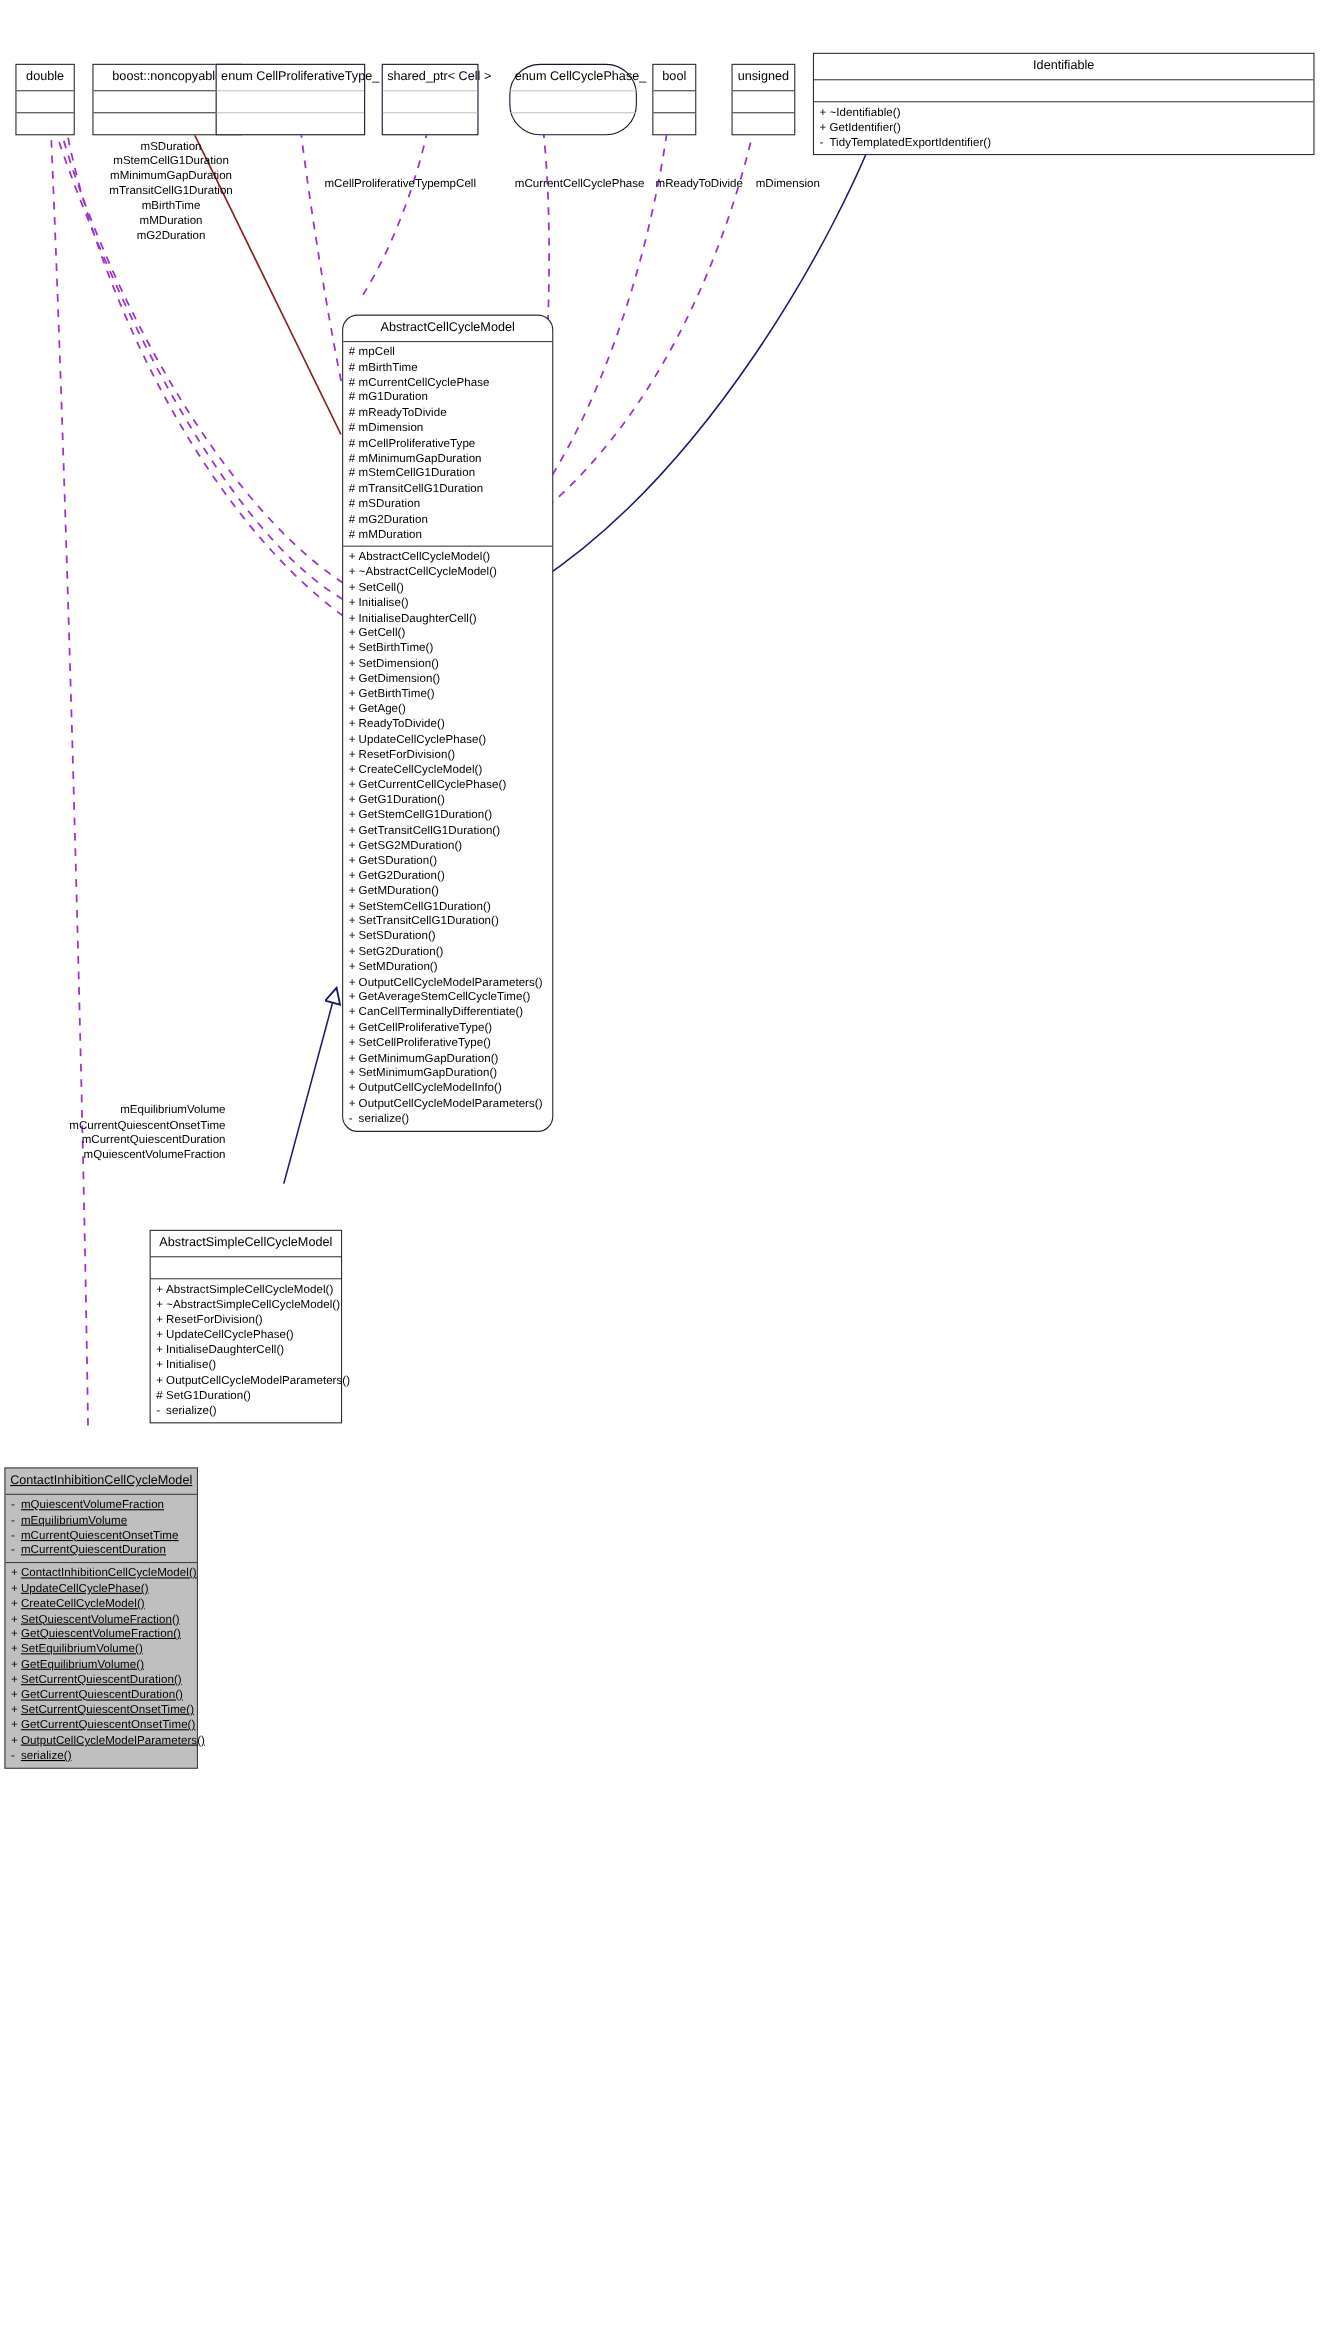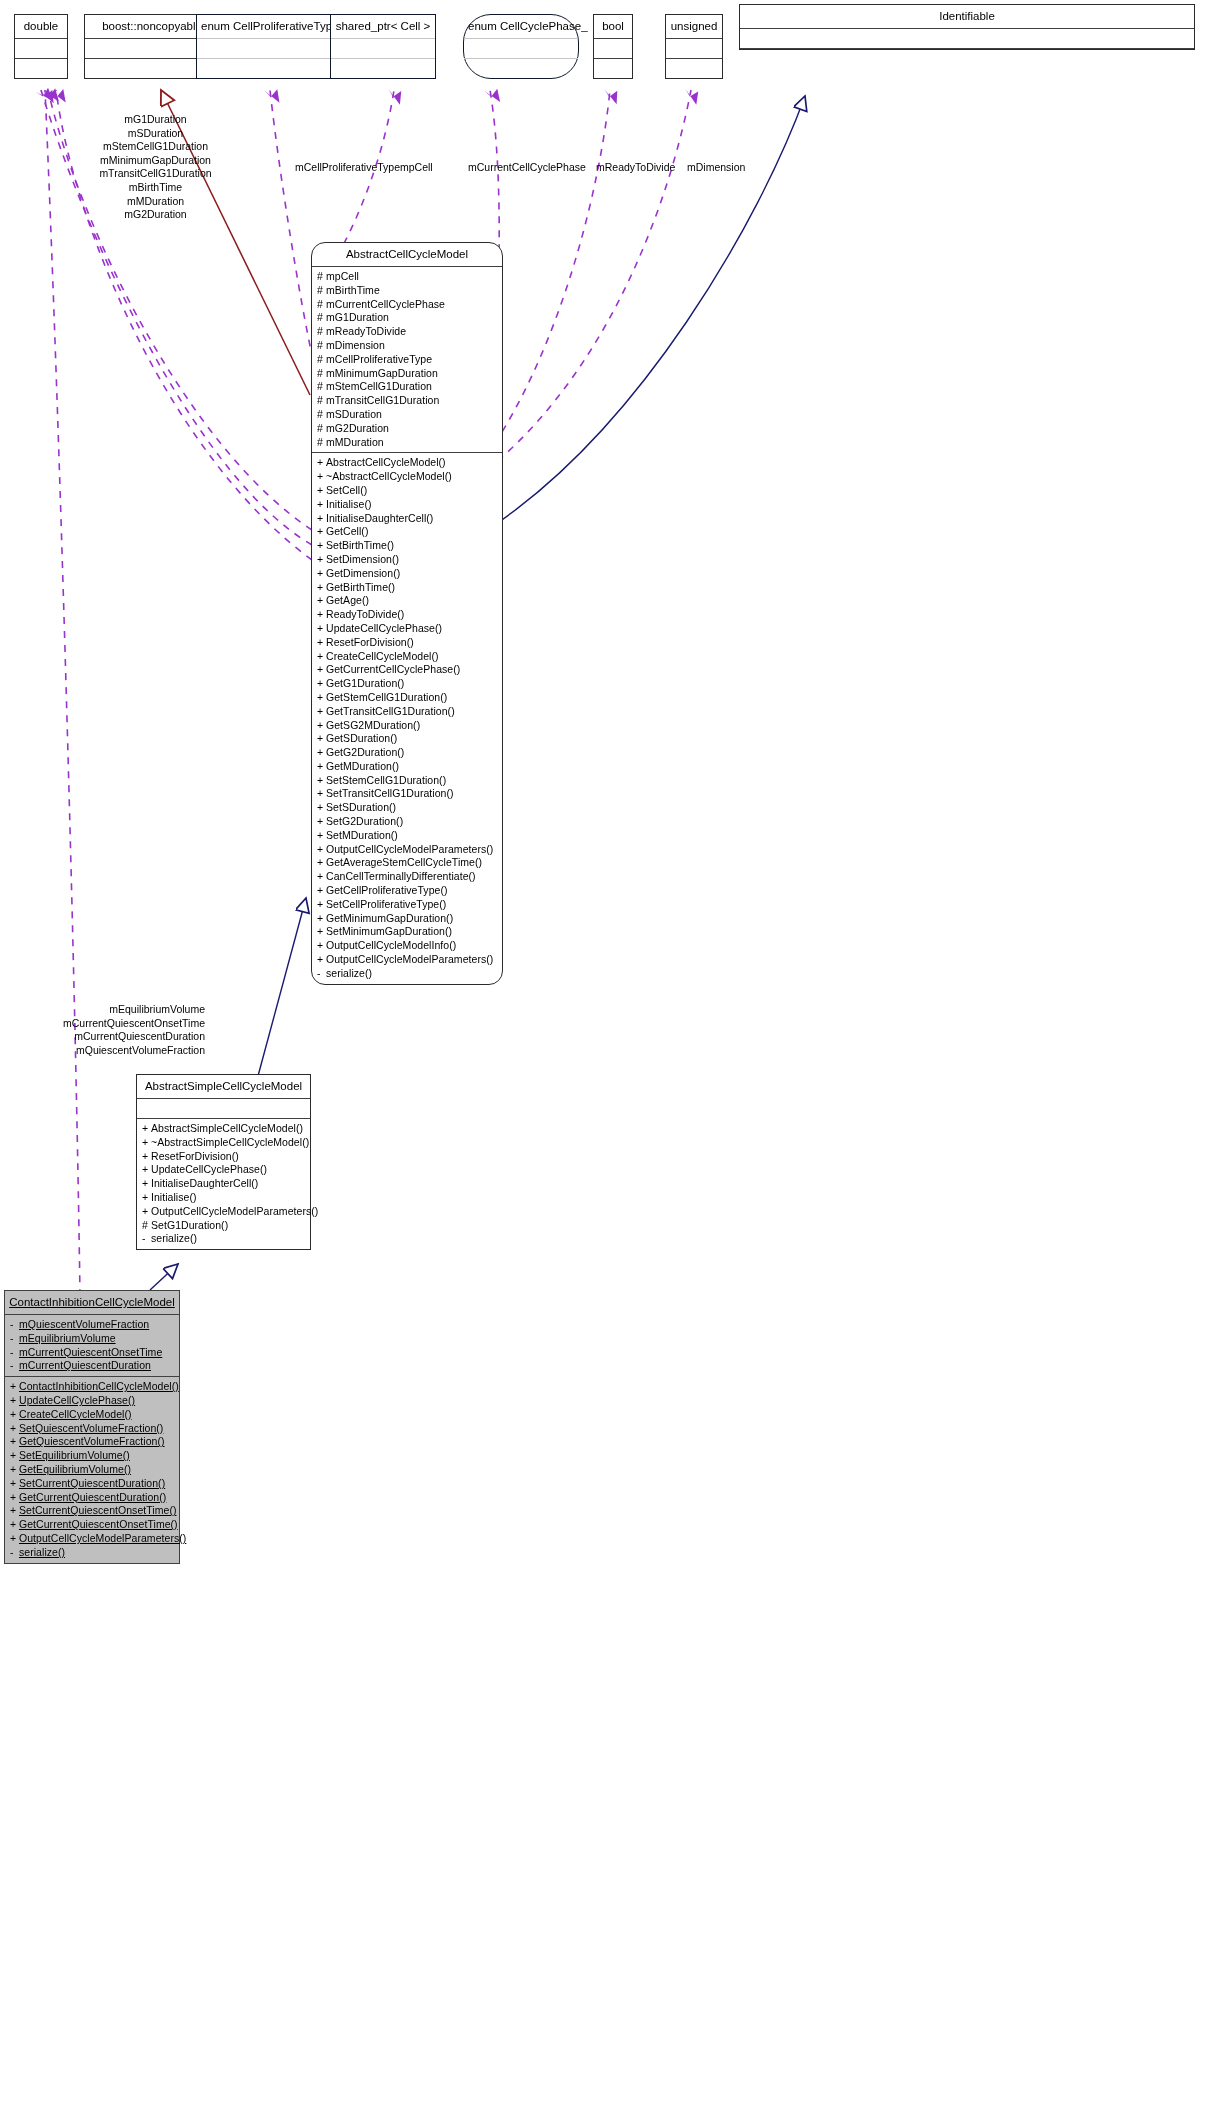--- a/index.html
+++ b/index.html
@@ -11,20 +11,21 @@
   #canvas{position:absolute;left:0;top:0;width:1209px;height:2115px;}
   svg.edges{position:absolute;left:0;top:0;width:1209px;height:2115px;pointer-events:none;}
 
   
   .umlbox{
     position:absolute;
     background:#ffffff;
     box-sizing:border-box;
     border:1px solid #404040;
     z-index:5;
+    margin-top:44px;
   }
   .umlbox.light{border:1px solid #0f172a;}
   .umlbox.thick{border:1px solid #2b2b2b;}
   .umlbox.highlight{background:#bfbfbf;border:1px solid #404040;}
 
   .uml-title{
     text-align:center;
     font-size:11.5px;
     line-height:14px;
     padding:4px 4px 5px 4px;
@@ -137,21 +138,21 @@
   </div>
 
   <div class="umlbox light" style="left:196px;top:14px;width:136px;">
     <div class="uml-title">enum CellProliferativeType_</div>
     <div class="sep"></div>
     <div class="uml-sec empty"></div>
     <div class="sep"></div>
     <div class="uml-sec empty"></div>
   </div>
 
-  <div class="umlbox light" style="left:330px;top:14px;width:106px;">
+  <div class="umlbox light" style="left:347px;top:14px;width:88px;">
     <div class="uml-title">shared_ptr&lt; Cell &gt;</div>
     <div class="sep"></div>
     <div class="uml-sec empty"></div>
     <div class="sep"></div>
     <div class="uml-sec empty"></div>
   </div>
 
   <div class="umlbox light" style="left:463px;top:14px;width:116px;border-radius:28px;">
     <div class="uml-title">enum CellCyclePhase_</div>
     <div class="sep"></div>
@@ -174,20 +175,25 @@
     <div class="uml-sec empty"></div>
     <div class="sep"></div>
     <div class="uml-sec empty"></div>
   </div>
 
   <div class="umlbox thick" style="left:739px;top:4px;width:456px;">
     <div class="uml-title">Identifiable</div>
     <div class="sep"></div>
     <div class="uml-sec empty"></div>
     <div class="sep"></div>
+    <div class="uml-sec">
+        <div class="uml-row"><span class="vis">+</span><span>~Identifiable()</span></div>
+        <div class="uml-row"><span class="vis">+</span><span>GetIdentifier()</span></div>
+        <div class="uml-row"><span class="vis">-</span><span>TidyTemplatedExportIdentifier()</span></div>
+      </div>
   </div>
 
   <div class="umlbox thick" style="left:311px;top:242px;width:192px;border-radius:14px;">
     <div class="uml-title">AbstractCellCycleModel</div>
     <div class="sep"></div>
     <div class="uml-sec">
         <div class="uml-row"><span class="vis">#</span><span>mpCell</span></div>
         <div class="uml-row"><span class="vis">#</span><span>mBirthTime</span></div>
         <div class="uml-row"><span class="vis">#</span><span>mCurrentCellCyclePhase</span></div>
         <div class="uml-row"><span class="vis">#</span><span>mG1Duration</span></div>

